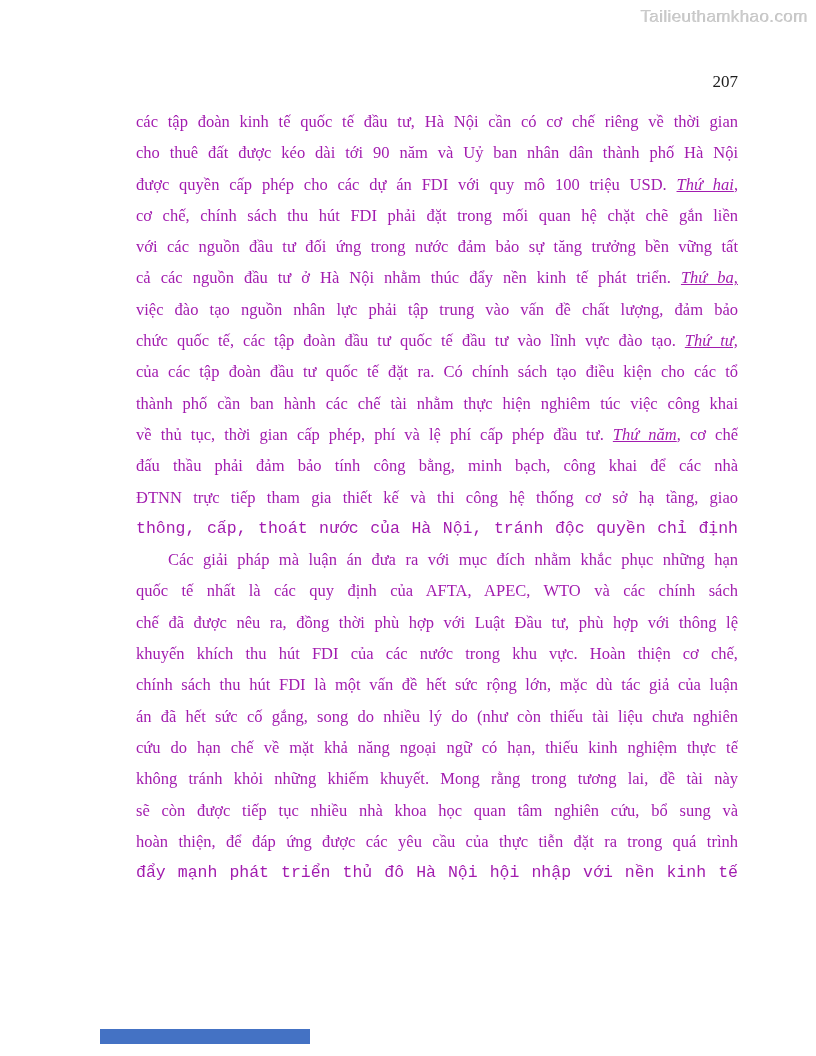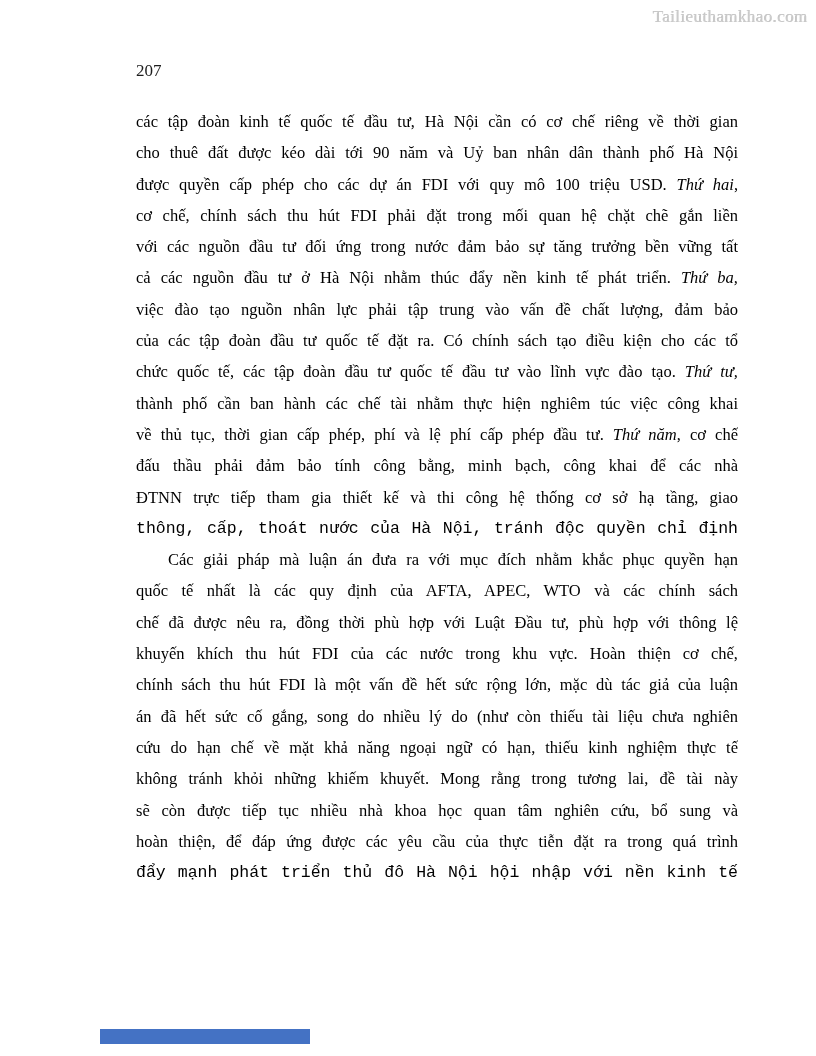--- a/index.html
+++ b/index.html
@@ -7,30 +7,30 @@
     width: 816px; height: 1056px;
     background: #ffffff;
     position: relative;
     overflow: hidden;
     font-family: "Liberation Serif", serif;
     color: #161616;
   }
   .watermark {
     position: absolute;
     top: 7px; right: 8px;
-    font-family: Liberation Serif, serif;
+    font-family: Liberation Sans, sans-serif;
     font-size: 17px;
     color: #c9c9c9;
     letter-spacing: 0.4px;
     text-shadow: 0.5px 0.5px 0 #ffffff, -0.5px -0.5px 0 #bdbdbd;
   }
   .page-number {
     position: absolute;
-    top: 61px; left: 136px; width: 602px;
-    text-align: left;
+    top: 72px; left: 136px; width: 602px;
+    text-align: right;
     font-size: 17px;
     color: #1d1d1d;
   }
   .document-body {
     position: absolute;
     top: 106px; left: 136px; width: 602px;
     font-size: 16.5px;
     color: #121212;
   }
   .line {
@@ -41,50 +41,50 @@
     overflow: hidden;
     white-space: normal;
   }
   .line.no-just {
     text-align-last: left;
     font-family: Liberation Mono, monospace;
   }
   .line.indent {
     text-indent: 32px;
   }
-  .line em { font-style: italic; }
+  .line em { font-style: italic; text-decoration: underline; }
   .bottom-accent-bar {
     position: absolute;
     left: 100px; top: 1029px;
     width: 210px; height: 15px;
   }
 </style>
 </head>
 <body>
 
 <div class="watermark" style="color: rgb(201, 201, 201);">Tailieuthamkhao.com</div>
 
 <div class="page-number">207</div>
 
-<div class="document-body" style="color: #000000;">
+<div class="document-body" style="color: #a21caf;">
     <div class="line"><span>các tập đoàn kinh tế quốc tế đầu tư, Hà Nội cần có cơ chế riêng về thời gian</span></div>
     <div class="line"><span>cho thuê đất được kéo dài tới 90 năm và Uỷ ban nhân dân thành phố Hà Nội</span></div>
     <div class="line"><span>được quyền cấp phép cho các dự án FDI với quy mô 100 triệu USD. </span><em>Thứ hai</em><span>,</span></div>
     <div class="line"><span>cơ chế, chính sách thu hút FDI phải đặt trong mối quan hệ chặt chẽ gắn liền</span></div>
     <div class="line"><span>với các nguồn đầu tư đối ứng trong nước đảm bảo sự tăng trưởng bền vững tất</span></div>
     <div class="line"><span>cả các nguồn đầu tư ở Hà Nội nhằm thúc đẩy nền kinh tế phát triển. </span><em>Thứ ba,</em></div>
     <div class="line"><span>việc đào tạo nguồn nhân lực phải tập trung vào vấn đề chất lượng, đảm bảo</span></div>
+    <div class="line"><span>chức quốc tế, các tập đoàn đầu tư quốc tế đầu tư vào lĩnh vực đào tạo. </span><em>Thứ tư,</em></div>
     <div class="line"><span>của các tập đoàn đầu tư quốc tế đặt ra. Có chính sách tạo điều kiện cho các tổ</span></div>
-    <div class="line"><span>chức quốc tế, các tập đoàn đầu tư quốc tế đầu tư vào lĩnh vực đào tạo. </span><em>Thứ tư,</em></div>
     <div class="line"><span>thành phố cần ban hành các chế tài nhằm thực hiện nghiêm túc việc công khai</span></div>
     <div class="line"><span>về thủ tục, thời gian cấp phép, phí và lệ phí cấp phép đầu tư. </span><em>Thứ năm</em><span>, cơ chế</span></div>
     <div class="line"><span>đấu thầu phải đảm bảo tính công bằng, minh bạch, công khai để các nhà</span></div>
     <div class="line"><span>ĐTNN trực tiếp tham gia thiết kế và thi công hệ thống cơ sở hạ tầng, giao</span></div>
     <div class="line no-just"><span>thông, cấp, thoát nước của Hà Nội, tránh độc quyền chỉ định thầu hiện nay.</span></div>
-    <div class="line indent"><span>Các giải pháp mà luận án đưa ra với mục đích nhằm khắc phục quyền hạn</span></div>
+    <div class="line indent"><span>Các giải pháp mà luận án đưa ra với mục đích nhằm khắc phục những hạn</span></div>
     <div class="line"><span>quốc tế nhất là các quy định của AFTA, APEC, WTO và các chính sách</span></div>
     <div class="line"><span>chế đã được nêu ra, đồng thời phù hợp với Luật Đầu tư, phù hợp với thông lệ</span></div>
     <div class="line"><span>khuyến khích thu hút FDI của các nước trong khu vực. Hoàn thiện cơ chế,</span></div>
     <div class="line"><span>chính sách thu hút FDI là một vấn đề hết sức rộng lớn, mặc dù tác giả của luận</span></div>
     <div class="line"><span>án đã hết sức cố gắng, song do nhiều lý do (như còn thiếu tài liệu chưa nghiên</span></div>
     <div class="line"><span>cứu do hạn chế về mặt khả năng ngoại ngữ có hạn, thiếu kinh nghiệm thực tế</span></div>
     <div class="line"><span>không tránh khỏi những khiếm khuyết. Mong rằng trong tương lai, đề tài này</span></div>
     <div class="line"><span>sẽ còn được tiếp tục nhiều nhà khoa học quan tâm nghiên cứu, bổ sung và</span></div>
     <div class="line"><span>hoàn thiện, để đáp ứng được các yêu cầu của thực tiễn đặt ra trong quá trình</span></div>
     <div class="line no-just"><span>đẩy mạnh phát triển thủ đô Hà Nội hội nhập với nền kinh tế thế giới./.</span></div>

